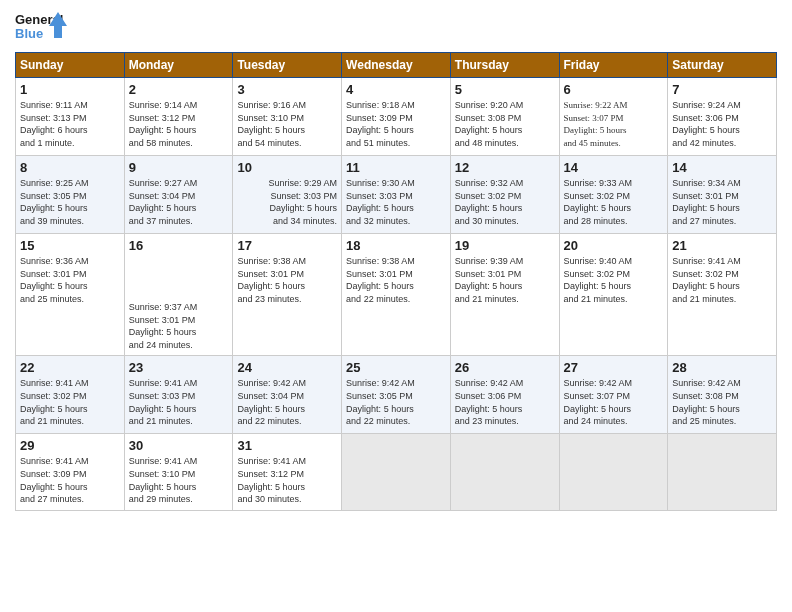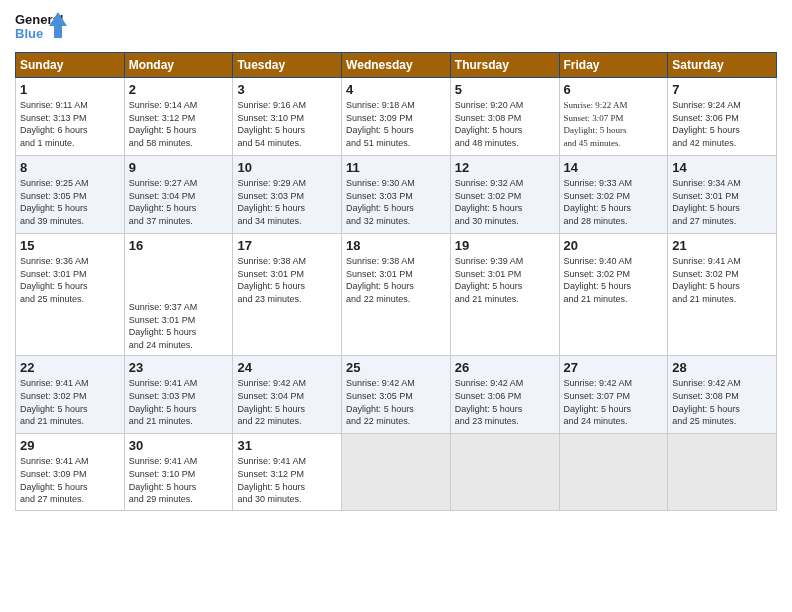--- a/index.html
+++ b/index.html
@@ -173,21 +173,21 @@
           </td>
           <td>
             <span class="day-number">9</span>
             <div class="day-info" style="white-space: pre-line;">Sunrise: 9:27 AM
 Sunset: 3:04 PM
 Daylight: 5 hours
 and 37 minutes.</div>
           </td>
           <td>
             <span class="day-number">10</span>
-            <div class="day-info" style="white-space: pre-line;">Sunrise: 9:29 AM
+            <div class="day-info" style="white-space: pre-line; text-align: right;">Sunrise: 9:29 AM
 Sunset: 3:03 PM
 Daylight: 5 hours
 and 34 minutes.</div>
           </td>
           <td>
             <span class="day-number">11</span>
             <div class="day-info" style="white-space: pre-line;">Sunrise: 9:30 AM
 Sunset: 3:03 PM
 Daylight: 5 hours
 and 32 minutes.</div>

